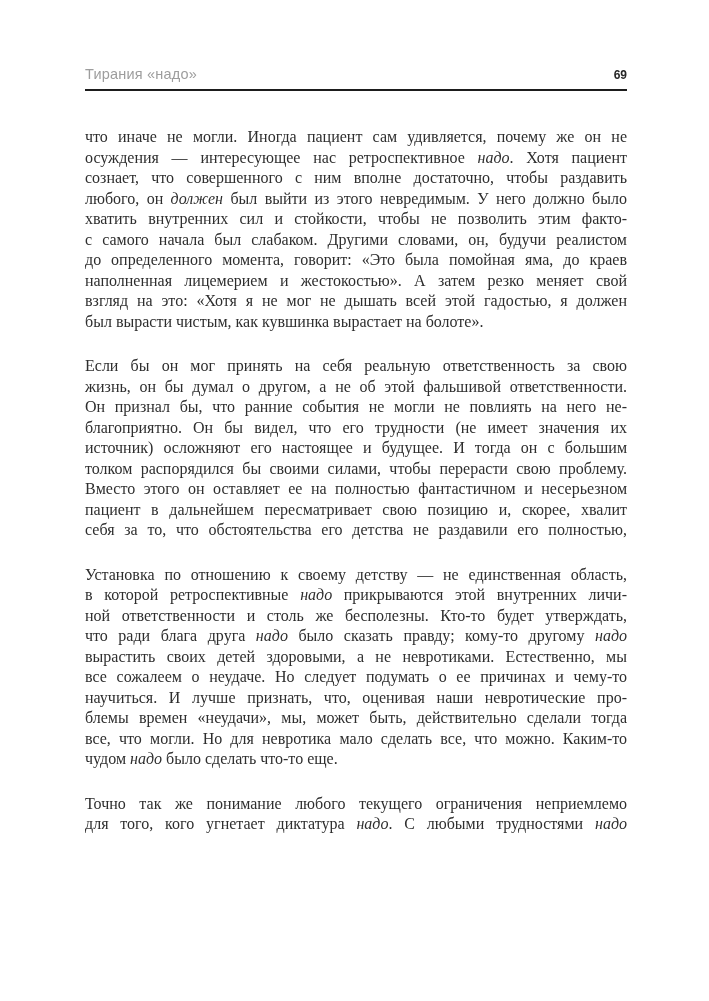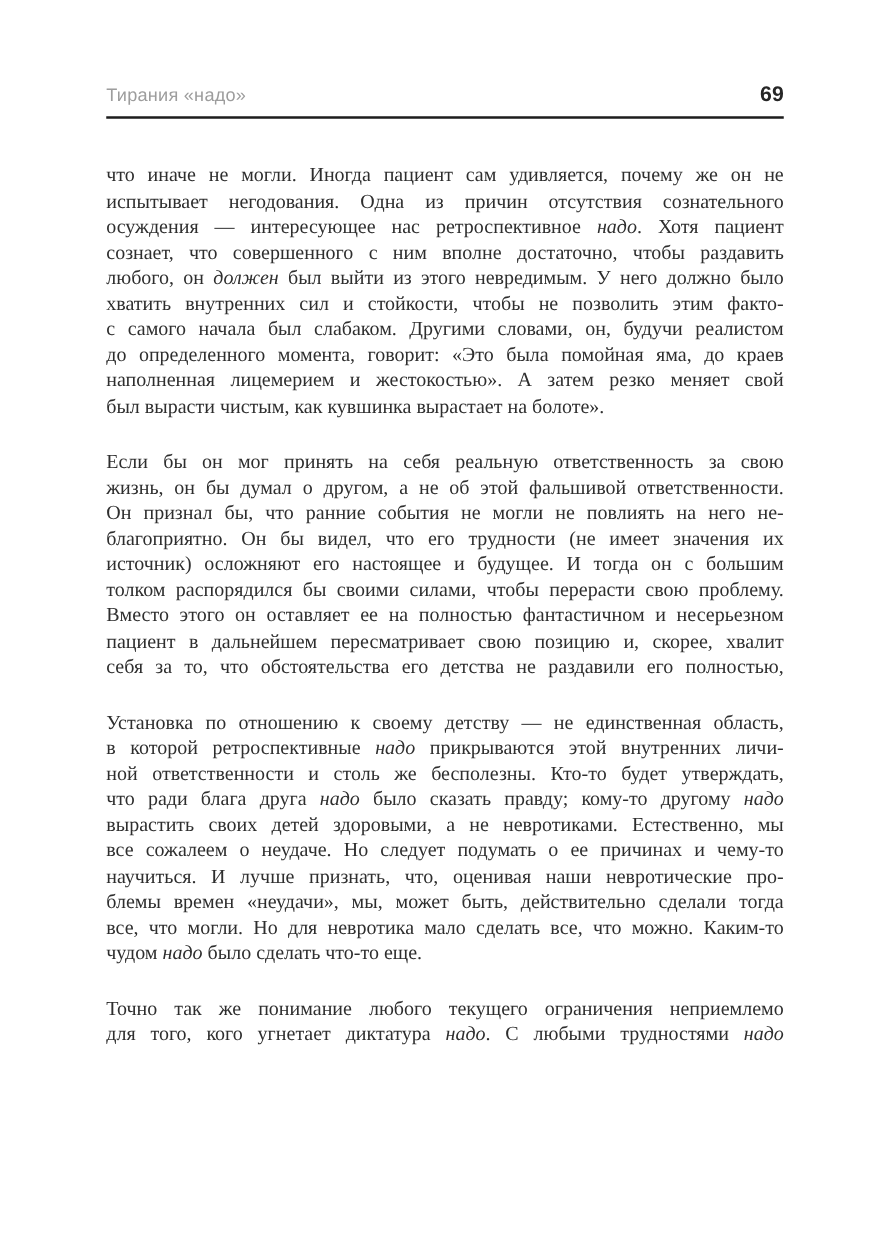--- a/index.html
+++ b/index.html
@@ -27,21 +27,21 @@
     align-items: baseline;
     font-family: "Liberation Sans", sans-serif;
     margin-bottom: 7px;
   }
   .running-head {
     font-size: 14.5px;
     color: var(--head-color, #9d9d9d);
     letter-spacing: 0.2px;
   }
   .page-number {
-    font-size: 17px;
+    font-size: 12px;
     font-weight: 700;
     color: var(--pagenum-color, #262626);
   }
   .header-rule {
     height: 2px;
     background: var(--rule-color, #1d1d1d);
     width: 100%;
   }
   .body-text {
     margin-top: 36px;
@@ -73,28 +73,28 @@
 <div class="page">
   <div class="content">
     <div class="page-header">
       <span class="running-head">Тирания «надо»</span>
       <span class="page-number">69</span>
     </div>
     <div class="header-rule"></div>
     <div class="body-text" id="body-text">
         <div class="paragraph">
           <div class="text-line"><span>что иначе не могли. Иногда пациент сам удивляется, почему же он не</span></div>
-          <div class="text-line"><span>испытывает негодования. Одна из причин отсутствия сознательного</span></div>
           <div class="text-line"><span>осуждения — интересующее нас ретроспективное </span><em>надо</em><span>. Хотя пациент</span></div>
           <div class="text-line"><span>сознает, что совершенного с ним вполне достаточно, чтобы раздавить</span></div>
           <div class="text-line"><span>любого, он </span><em>должен</em><span> был выйти из этого невредимым. У него должно было</span></div>
           <div class="text-line"><span>хватить внутренних сил и стойкости, чтобы не позволить этим факто-</span></div>
           <div class="text-line"><span>с самого начала был слабаком. Другими словами, он, будучи реалистом</span></div>
           <div class="text-line"><span>до определенного момента, говорит: «Это была помойная яма, до краев</span></div>
           <div class="text-line"><span>наполненная лицемерием и жестокостью». А затем резко меняет свой</span></div>
+          <div class="text-line"><span>взгляд на это: «Хотя я не мог не дышать всей этой гадостью, я должен</span></div>
           <div class="text-line final"><span>был вырасти чистым, как кувшинка вырастает на болоте».</span></div>
         </div>
         <div class="paragraph">
           <div class="text-line"><span>Если бы он мог принять на себя реальную ответственность за свою</span></div>
           <div class="text-line"><span>жизнь, он бы думал о другом, а не об этой фальшивой ответственности.</span></div>
           <div class="text-line"><span>Он признал бы, что ранние события не могли не повлиять на него не-</span></div>
           <div class="text-line"><span>благоприятно. Он бы видел, что его трудности (не имеет значения их</span></div>
           <div class="text-line"><span>источник) осложняют его настоящее и будущее. И тогда он с большим</span></div>
           <div class="text-line"><span>толком распорядился бы своими силами, чтобы перерасти свою проблему.</span></div>
           <div class="text-line"><span>Вместо этого он оставляет ее на полностью фантастичном и несерьезном</span></div>

